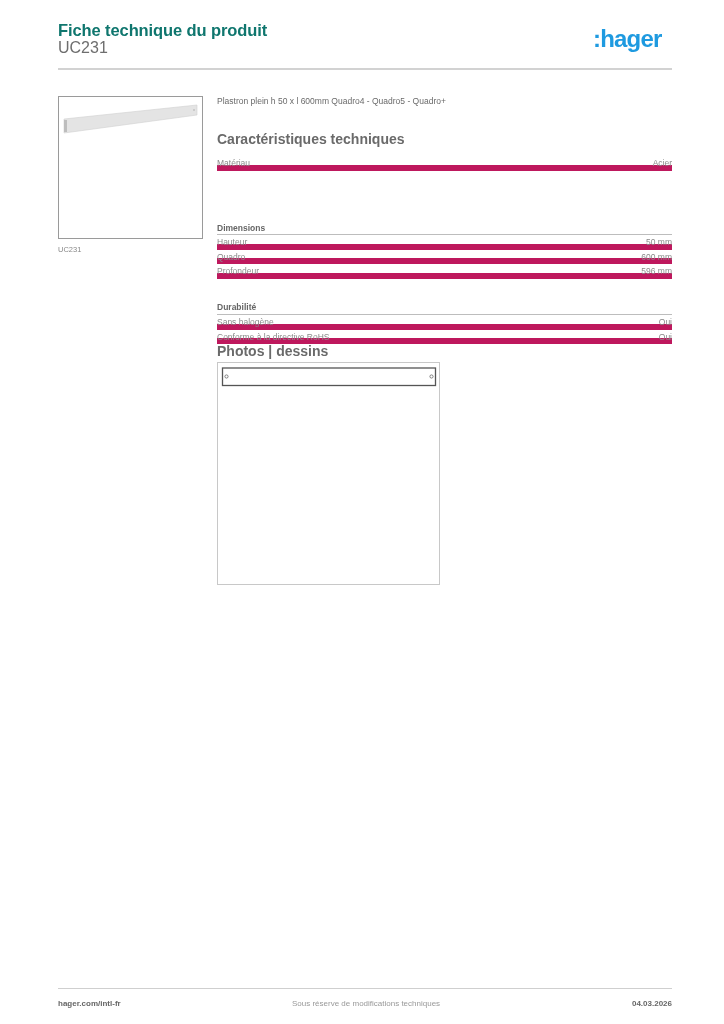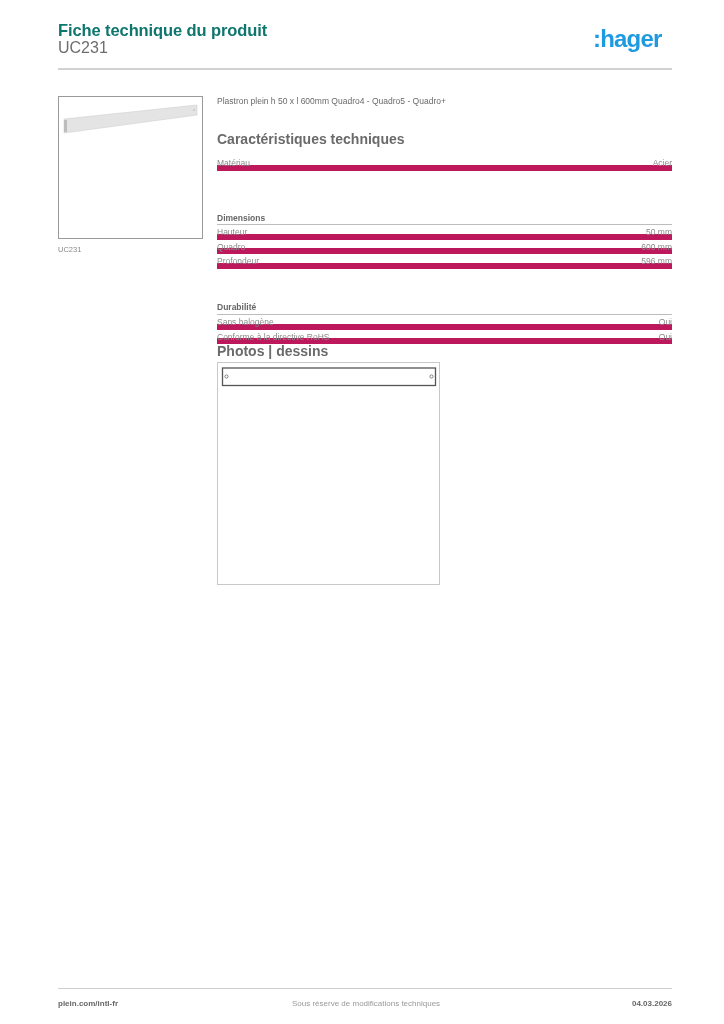--- a/index.html
+++ b/index.html
@@ -116,21 +116,21 @@
     <div class="prod-title">Plastron plein h 50 x l 600mm Quadro4 - Quadro5 - Quadro+</div>
     <div class="section-title">Caractéristiques techniques</div>
 
     <div class="group" style="top:156px;">
       <div class="row">
         <span>Matériau</span>
         <span class="val">Acier</span>
       </div>
     </div>
 
-    <div class="group" style="top:212px;">
+    <div class="group" style="top:222px;">
       <div class="group-head">Dimensions</div>
       <div class="row">
         <span>Hauteur</span>
         <span class="val">50 mm</span>
       </div>
       <div class="row">
         <span>Quadro</span>
         <span class="val">600 mm</span>
       </div>
       <div class="row">
@@ -155,17 +155,17 @@
     <div class="drawing-box">
       <svg width="221" height="221" viewBox="0 0 221 221">
         <rect x="4.5" y="5" width="213" height="17.5" fill="none" stroke="#555" stroke-width="1.3"></rect>
         <circle cx="8.5" cy="13.5" r="1.6" fill="none" stroke="#666" stroke-width="0.8"></circle>
         <circle cx="213.5" cy="13.5" r="1.6" fill="none" stroke="#666" stroke-width="0.8"></circle>
       </svg>
     </div>
   </div>
 
   <div class="foot-rule"></div>
-  <div class="foot-left">plein.com/intl-fr</div>
+  <div class="foot-left">hager.com/intl-fr</div>
   <div class="foot-center">Sous réserve de modifications techniques</div>
   <div class="foot-right">04.03.2026</div>
 
 </div>
 
 </body></html>

